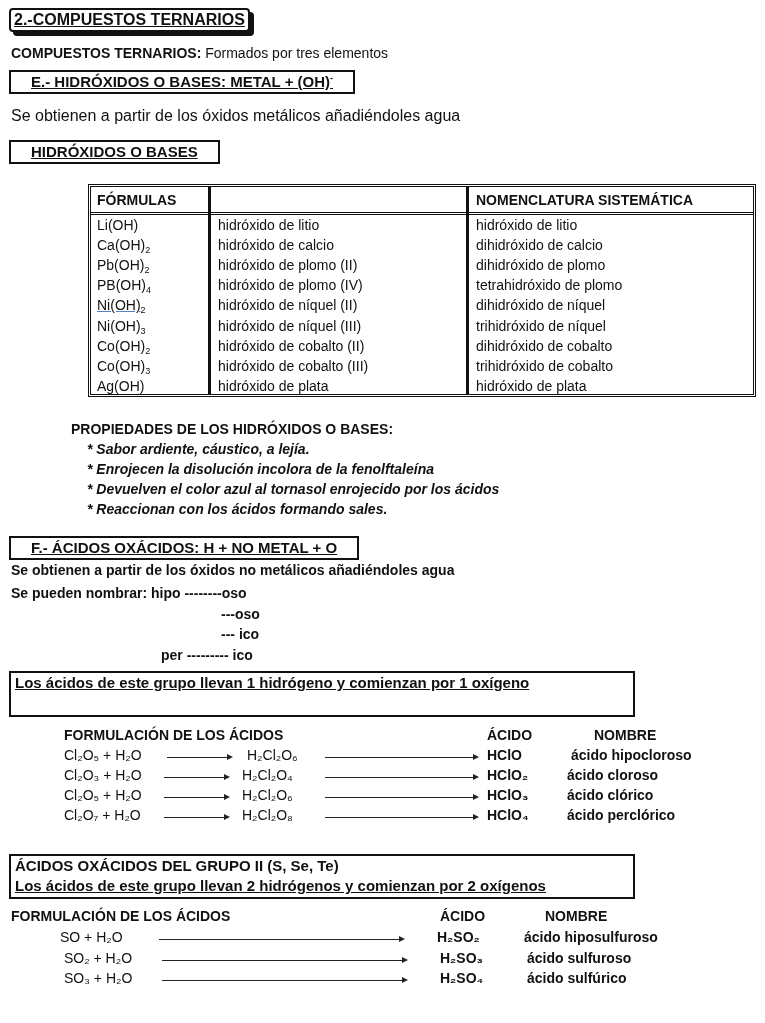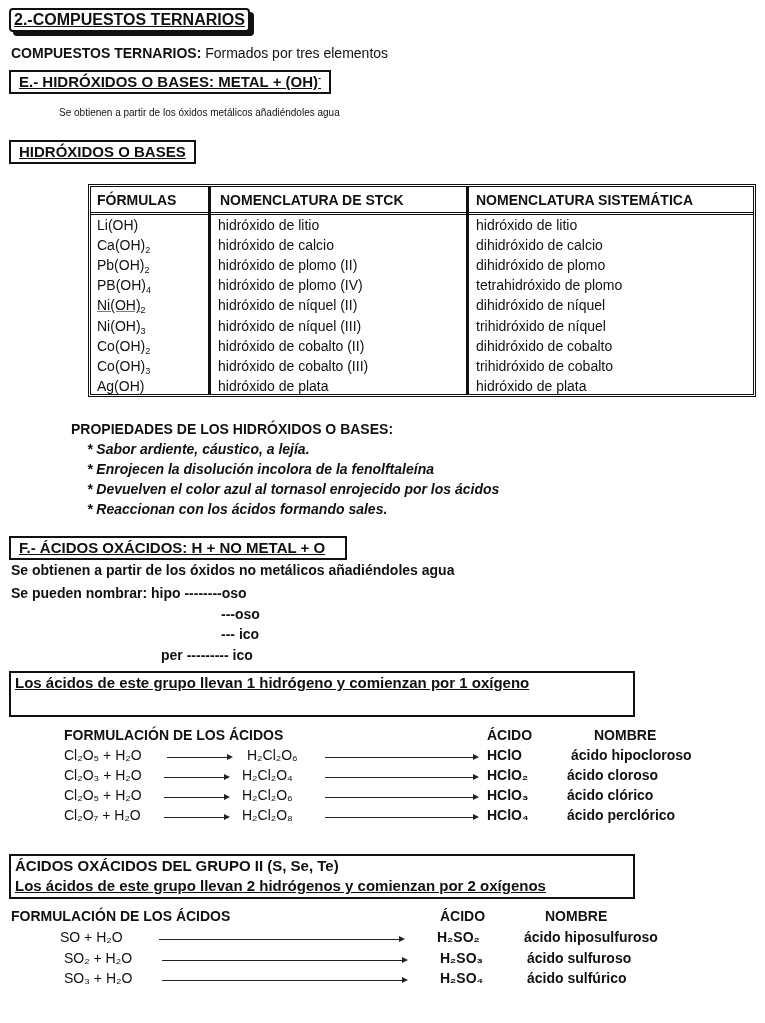--- a/index.html
+++ b/index.html
@@ -6,21 +6,21 @@
   body {
     width: 765px; height: 1023px; position: relative; overflow: hidden;
     font-family: "Liberation Sans", "DejaVu Sans", sans-serif;
     color: #111; font-size: 14px;
   }
   .abs { position: absolute; white-space: nowrap; }
   .b { font-weight: bold; }
   .bi { font-weight: bold; font-style: italic; }
   .box {
     position: absolute; border: 2px solid #111; background: #fff;
-    padding: 0 8px; line-height: 20px; font-weight: bold; font-size: 15px;
+    padding: 0 20px; line-height: 20px; font-weight: bold; font-size: 15px;
     text-decoration: underline; white-space: nowrap;
   }
   .title-box {
     border-radius: 4px; box-shadow: 4px 4px 0 #111; border-width: 2px;
     font-size: 16px; padding: 0 3px;
   }
   sub { font-size: 9px; vertical-align: -3px; line-height: 0; }
   sup { font-size: 9px; vertical-align: 6px; line-height: 0; }
 
   
@@ -50,30 +50,29 @@
 </style>
 </head>
 <body>
 
 <div class="box title-box" style="left:9px;top:8px;"><span>2.-COMPUESTOS TERNARIOS</span></div>
 
 <div class="abs" style="left:11px;top:45px;font-size:14px;"><span class="b">COMPUESTOS TERNARIOS:</span><span> Formados por tres elementos</span></div>
 
 <div class="box" style="left:9px;top:70px;"><span>E.- HIDRÓXIDOS O BASES: METAL + (OH)</span><sup>-</sup></div>
 
-<div class="abs" style="left:11px;top:107px;font-size:10px;margin-left:48px;">Se obtienen a partir de los óxidos metálicos añadiéndoles agua</div>
+<div class="abs" style="left:11px;top:107px;font-size:16px;">Se obtienen a partir de los óxidos metálicos añadiéndoles agua</div>
 
 <div class="box" style="left:9px;top:140px;"><span>HIDRÓXIDOS O BASES</span></div>
 
 <div class="tbl">
   <div class="head"></div>
   <div class="vline" style="left:117px;"></div>
   <div class="vline" style="left:375px;"></div>
   <div class="hcell" style="left:6px;">FÓRMULAS</div>
-  <div class="hcell" style="left:129px;">NOMENCLATURA DE STCK</div>
   <div class="hcell" style="left:385px;">NOMENCLATURA SISTEMÁTICA</div>
   <div id="tbl-rows">
       <div class="cell" style="left: 6px; top: 28px;"><span>Li(OH)</span><sub></sub></div>
       <div class="cell" style="left: 127px; top: 28px;">hidróxido de litio</div>
       <div class="cell" style="left: 385px; top: 28px;">hidróxido de litio</div>
       <div class="cell" style="left: 6px; top: 48.1px;"><span>Ca(OH)</span><sub>2</sub></div>
       <div class="cell" style="left: 127px; top: 48.1px;">hidróxido de calcio</div>
       <div class="cell" style="left: 385px; top: 48.1px;">dihidróxido de calcio</div>
       <div class="cell" style="left: 6px; top: 68.2px;"><span>Pb(OH)</span><sub>2</sub></div>
       <div class="cell" style="left: 127px; top: 68.2px;">hidróxido de plomo (II)</div>

